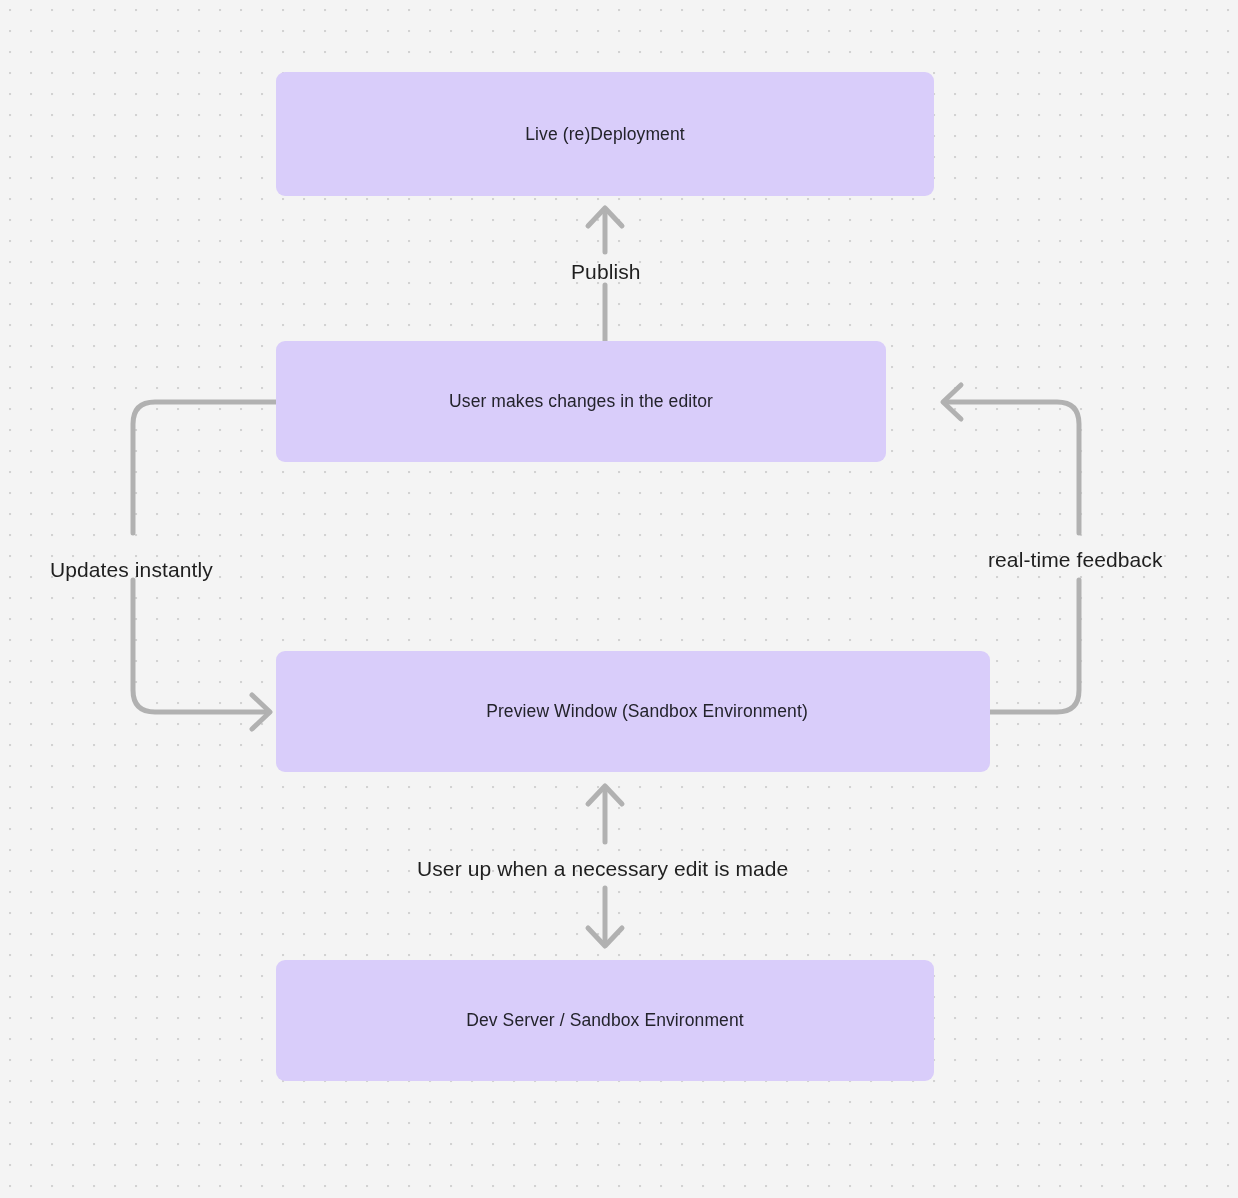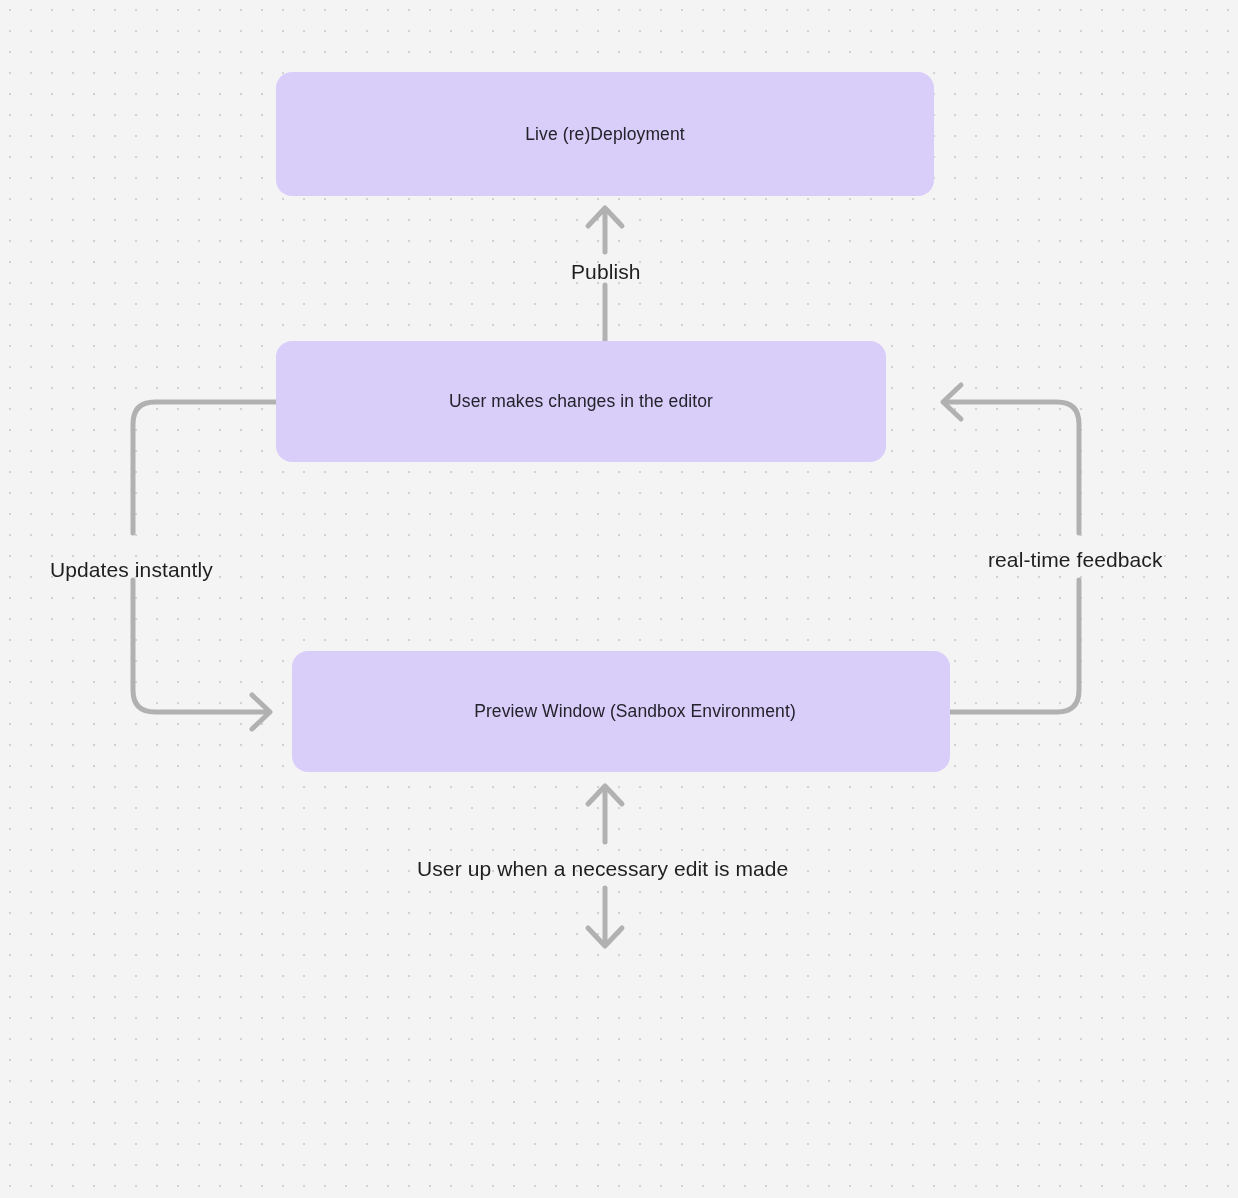--- a/index.html
+++ b/index.html
@@ -24,37 +24,37 @@
     left: 0;
     top: 0;
     width: 1238px;
     height: 1198px;
   }
 
   .node {
     position: absolute;
     box-sizing: border-box;
     background: #d9cdfa;
-    border-radius: 16px;
+    border-radius: 9px;
     display: flex;
     align-items: center;
     justify-content: center;
     text-align: left;
   }
   .node-label {
     font-size: 17.5px;
     line-height: 1.3;
     color: #23232b;
     letter-spacing: 0.1px;
     padding: 0 16px;
   }
 
   #node-live        { left: 276px; top: 72px;  width: 658px; height: 124px; }
   #node-editor      { left: 276px; top: 341px; width: 610px; height: 121px; }
-  #node-preview     { left: 292px; top: 651px; width: 658px; height: 121px; padding-left: 28px; }
+  #node-preview     { left: 276px; top: 651px; width: 714px; height: 121px; padding-left: 28px; }
   #node-devserver   { left: 276px; top: 960px; width: 658px; height: 121px; }
 
   .edge-label {
     position: absolute;
     font-size: 21px;
     line-height: 1;
     color: #1f1f1f;
     white-space: nowrap;
     letter-spacing: 0.1px;
   }
@@ -119,19 +119,22 @@
   </div>
 
   <div class="node" id="node-editor">
     <span class="node-label">User makes changes in the editor</span>
   </div>
 
   <div class="node" id="node-preview">
     <span class="node-label">Preview Window (Sandbox Environment)</span>
   </div>
 
+  <div class="node" id="node-devserver">
+    <span class="node-label">Dev Server / Sandbox Environment</span>
+  </div>
 
   <div class="edge-label" id="label-publish">Publish</div>
   <div class="edge-label" id="label-updates">Updates instantly</div>
   <div class="edge-label" id="label-realtime">real-time feedback</div>
   <div class="edge-label" id="label-spunup">User up when a necessary edit is made</div>
 
 </div>
 
 </body></html>

